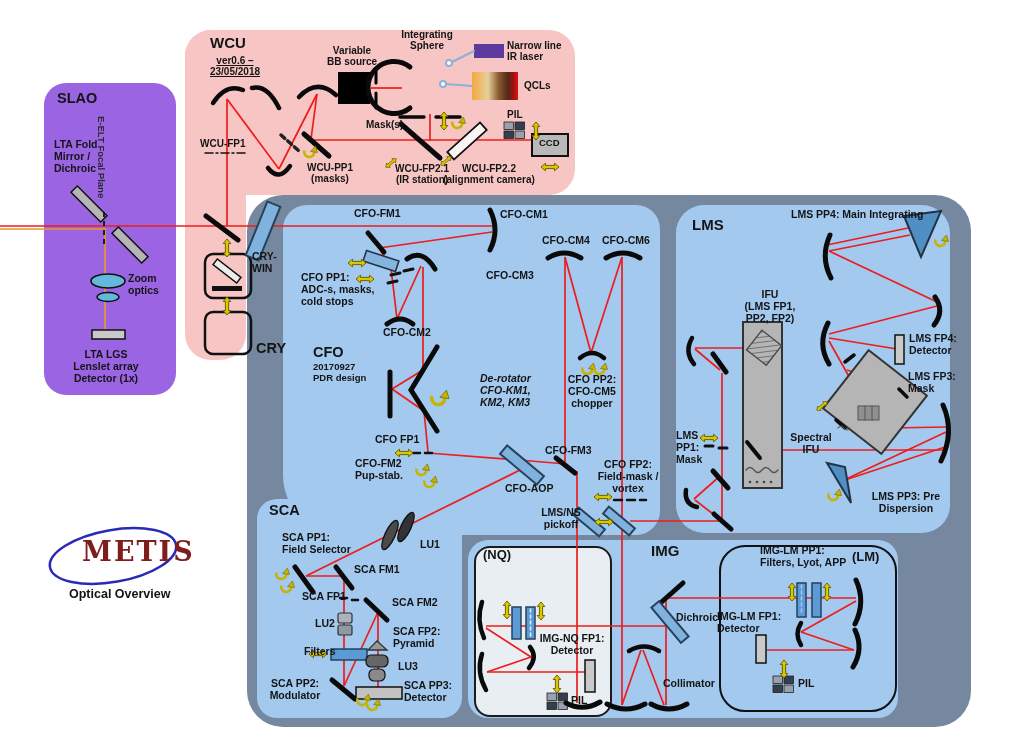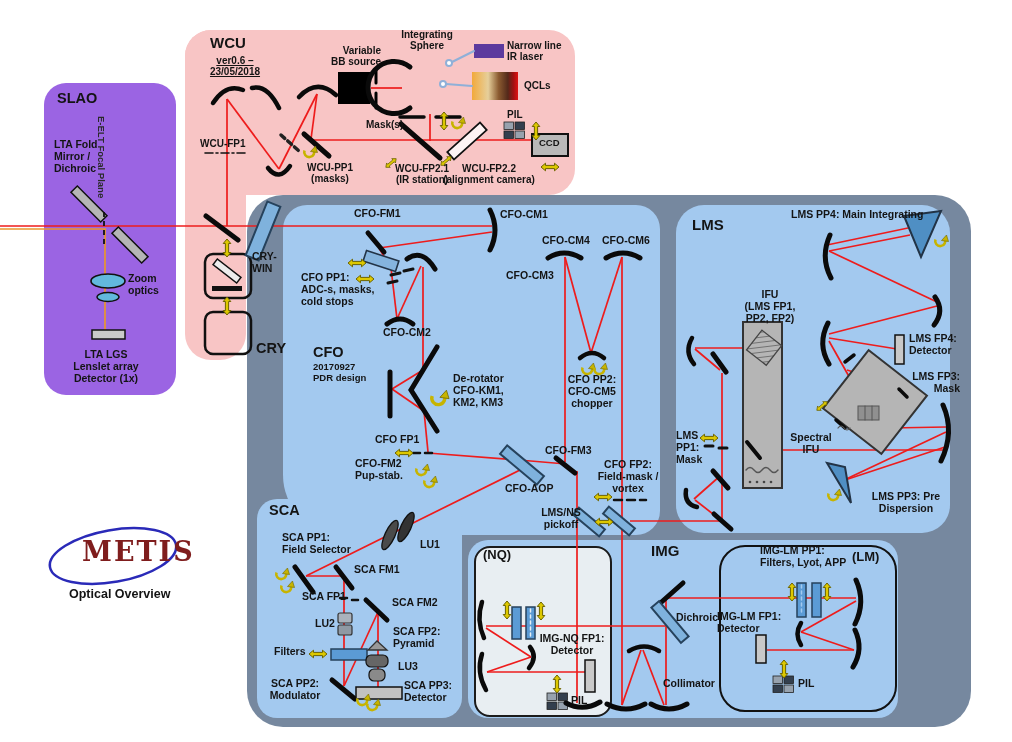--- a/index.html
+++ b/index.html
@@ -344,21 +344,21 @@
 Dichroic</div>
       <div class="lbl" style="left: 128px; top: 273px;">Zoom
 optics</div>
       <div class="lbl" style="left: 61px; top: 349px; width: 90px; text-align: center;">LTA LGS
 Lenslet array
 Detector (1x)</div>
       <div class="lbl" style="left: 210px; top: 35px; font-size: 15px;">WCU</div>
       <div class="lbl" style="left: 197px; top: 55px; width: 76px; text-align: center; font-size: 10px; text-decoration: underline;">ver0.6 –
 23/05/2018</div>
       <div class="lbl" style="left: 200px; top: 138px; font-size: 10px;">WCU-FP1</div>
-      <div class="lbl" style="left: 323px; top: 45px; width: 58px; text-align: right; font-size: 10px;">Variable
+      <div class="lbl" style="left: 323px; top: 45px; width: 58px; text-align: center; font-size: 10px;">Variable
 BB source</div>
       <div class="lbl" style="left: 396px; top: 29px; width: 62px; text-align: center; font-size: 10px;">Integrating
 Sphere</div>
       <div class="lbl" style="left: 366px; top: 119px; font-size: 10px;">Mask(s)</div>
       <div class="lbl" style="left: 507px; top: 40px; font-size: 10px;">Narrow line
 IR laser</div>
       <div class="lbl" style="left: 524px; top: 80px; font-size: 10px;">QCLs</div>
       <div class="lbl" style="left: 507px; top: 109px; font-size: 10px;">PIL</div>
       <div class="lbl" style="left: 539px; top: 138px; font-size: 9.5px; text-align: center;">CCD</div>
       <div class="lbl" style="left: 385px; top: 163px; width: 74px; text-align: center; font-size: 10px;">WCU-FP2.1
@@ -369,27 +369,27 @@
 (masks)</div>
       <div class="lbl" style="left: 252px; top: 251px;">CRY-
 WIN</div>
       <div class="lbl" style="left: 256px; top: 340px; font-size: 14.5px;">CRY</div>
       <div class="lbl" style="left: 354px; top: 208px;">CFO-FM1</div>
       <div class="lbl" style="left: 500px; top: 209px;">CFO-CM1</div>
       <div class="lbl" style="left: 301px; top: 272px;">CFO PP1:
 ADC-s, masks,
 cold stops</div>
       <div class="lbl" style="left: 383px; top: 327px;">CFO-CM2</div>
-      <div class="lbl" style="left: 486px; top: 270px; margin-left: 20px;">CFO-CM3</div>
+      <div class="lbl" style="left: 486px; top: 270px;">CFO-CM3</div>
       <div class="lbl" style="left: 542px; top: 235px;">CFO-CM4</div>
       <div class="lbl" style="left: 602px; top: 235px;">CFO-CM6</div>
       <div class="lbl" style="left: 313px; top: 344px; font-size: 14.5px;">CFO</div>
       <div class="lbl" style="left: 313px; top: 362px; font-size: 9.5px;">20170927
 PDR design</div>
-      <div class="lbl" style="left: 453px; top: 373px;">De-rotator
+      <div class="lbl" style="left: 480px; top: 373px; font-style: italic;">De-rotator
 CFO-KM1,
 KM2, KM3</div>
       <div class="lbl" style="left: 375px; top: 434px;">CFO FP1</div>
       <div class="lbl" style="left: 355px; top: 458px;">CFO-FM2
 Pup-stab.</div>
       <div class="lbl" style="left: 505px; top: 483px;">CFO-AOP</div>
       <div class="lbl" style="left: 545px; top: 445px;">CFO-FM3</div>
       <div class="lbl" style="left: 567px; top: 374px; width: 50px; text-align: center;">CFO PP2:
 CFO-CM5
 chopper</div>
@@ -400,21 +400,21 @@
 pickoff</div>
       <div class="lbl" style="left: 692px; top: 217px; font-size: 15px;">LMS</div>
       <div class="lbl" style="left: 791px; top: 209px;">LMS PP4: Main Integrating</div>
       <div class="lbl" style="left: 733px; top: 289px; width: 74px; text-align: center;">IFU
 (LMS FP1,
 PP2, FP2)</div>
       <div class="lbl" style="left: 909px; top: 333px;">LMS FP4:
 Detector</div>
       <div class="lbl" style="left: 787px; top: 432px; width: 48px; text-align: center;">Spectral
 IFU</div>
-      <div class="lbl" style="left: 908px; top: 371px; width: 52px; text-align: right;">LMS FP3:
+      <div class="lbl" style="left: 908px; top: 371px; width: 52px; text-align: left;">LMS FP3:
 Mask</div>
       <div class="lbl" style="left: 858px; top: 491px; width: 96px; text-align: center;">LMS PP3: Pre
 Dispersion</div>
       <div class="lbl" style="left: 676px; top: 430px;">LMS
 PP1:
 Mask</div>
       <div class="lbl" style="left: 651px; top: 543px; font-size: 15px;">IMG</div>
       <div class="lbl" style="left: 483px; top: 548px; font-size: 13px;">(NQ)</div>
       <div class="lbl" style="left: 539px; top: 633px; width: 66px; text-align: center;">IMG-NQ FP1:
 Detector</div>
@@ -428,21 +428,21 @@
 Detector</div>
       <div class="lbl" style="left: 798px; top: 678px;">PIL</div>
       <div class="lbl" style="left: 269px; top: 502px; font-size: 14.5px;">SCA</div>
       <div class="lbl" style="left: 282px; top: 532px;">SCA PP1:
 Field Selector</div>
       <div class="lbl" style="left: 420px; top: 539px;">LU1</div>
       <div class="lbl" style="left: 354px; top: 564px;">SCA FM1</div>
       <div class="lbl" style="left: 302px; top: 591px;">SCA FP1</div>
       <div class="lbl" style="left: 392px; top: 597px;">SCA FM2</div>
       <div class="lbl" style="left: 315px; top: 618px;">LU2</div>
-      <div class="lbl" style="left: 266px; top: 646px; padding-left: 8px;">Filters</div>
+      <div class="lbl" style="left: 296px; top: 646px; padding-left: 8px;">Filters</div>
       <div class="lbl" style="left: 393px; top: 626px;">SCA FP2:
 Pyramid</div>
       <div class="lbl" style="left: 398px; top: 661px;">LU3</div>
       <div class="lbl" style="left: 259px; top: 678px; width: 72px; text-align: center;">SCA PP2:
 Modulator</div>
       <div class="lbl" style="left: 404px; top: 680px;">SCA PP3:
 Detector</div>
       <div class="lbl logo" style="left: 82px; top: 538px;">METIS</div>
       <div class="lbl" style="left: 69px; top: 587px; font-size: 12.5px;">Optical Overview</div>
     </div>

